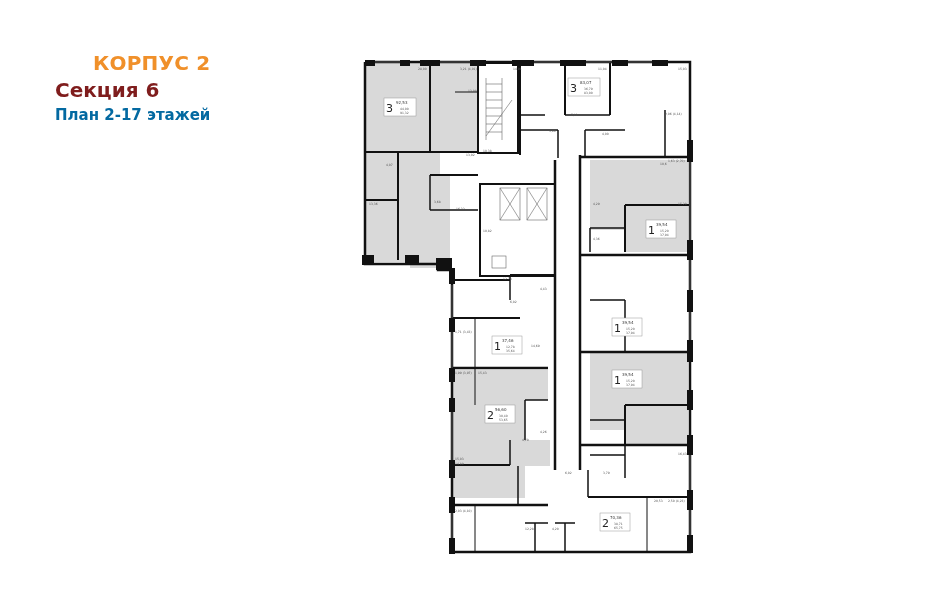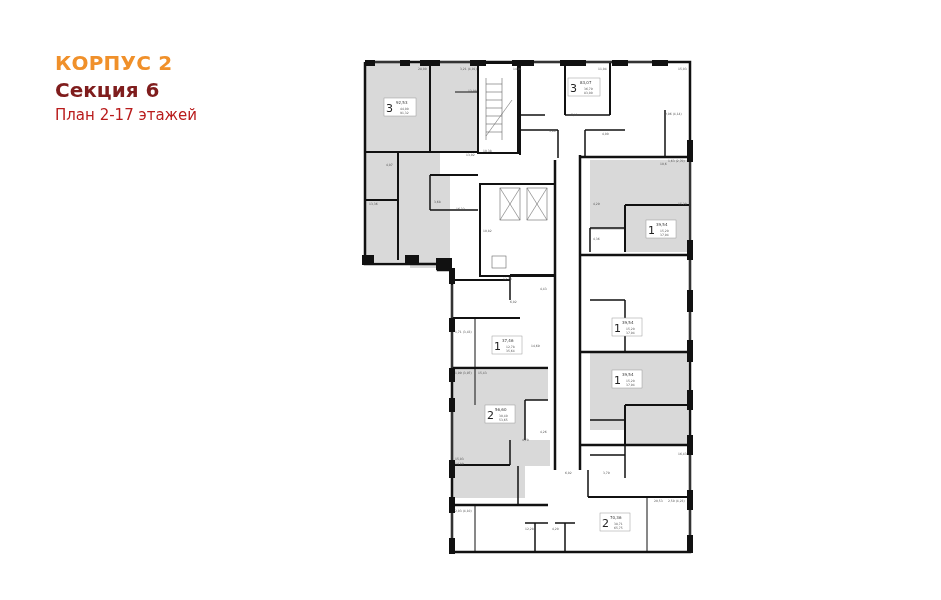--- a/index.html
+++ b/index.html
@@ -1,20 +1,20 @@
 <!DOCTYPE html>
 <html><head>
 <meta charset="utf-8">
 <style>
   html, body { margin: 0; padding: 0; background: #ffffff; }
   body { width: 941px; height: 600px; position: relative; overflow: hidden; font-family: "DejaVu Sans", sans-serif; }
   .title-block { position: absolute; left: 55px; top: 50px; }
-  .t1 { font-family: "DejaVu Sans", sans-serif; font-weight: bold; font-size: 20px; color: #f0902a; line-height: 26px; letter-spacing: 0.2px; }
+  .t1 { font-family: "DejaVu Sans", sans-serif; font-weight: bold; font-size: 20px; color: #f0902a; line-height: 26px; letter-spacing: 0.2px; text-align: right; }
   .t2 { font-family: "DejaVu Sans", sans-serif; font-weight: bold; font-size: 20px; color: #7f1d1d; line-height: 28px; }
-  .t3 { font-family: "DejaVu Sans", sans-serif; font-weight: normal; font-size: 15px; color: #b91c1c; line-height: 22px; }
+  .t3 { font-family: "DejaVu Sans", sans-serif; font-weight: bold; font-size: 15px; color: #0369a1; line-height: 22px; }
   svg.plan { position: absolute; left: 0; top: 0; }
   .room-lbl { font-family: "DejaVu Sans", sans-serif; font-size: 3px; fill: #555; }
   .apt-num { font-family: "DejaVu Sans", sans-serif; font-size: 11px; fill: #222; }
   .apt-area { font-family: "DejaVu Sans", sans-serif; font-size: 4px; fill: #333; }
   .apt-sub { font-family: "DejaVu Sans", sans-serif; font-size: 3px; fill: #555; }
 </style>
 </head>
 <body>
 
 <div class="title-block">

